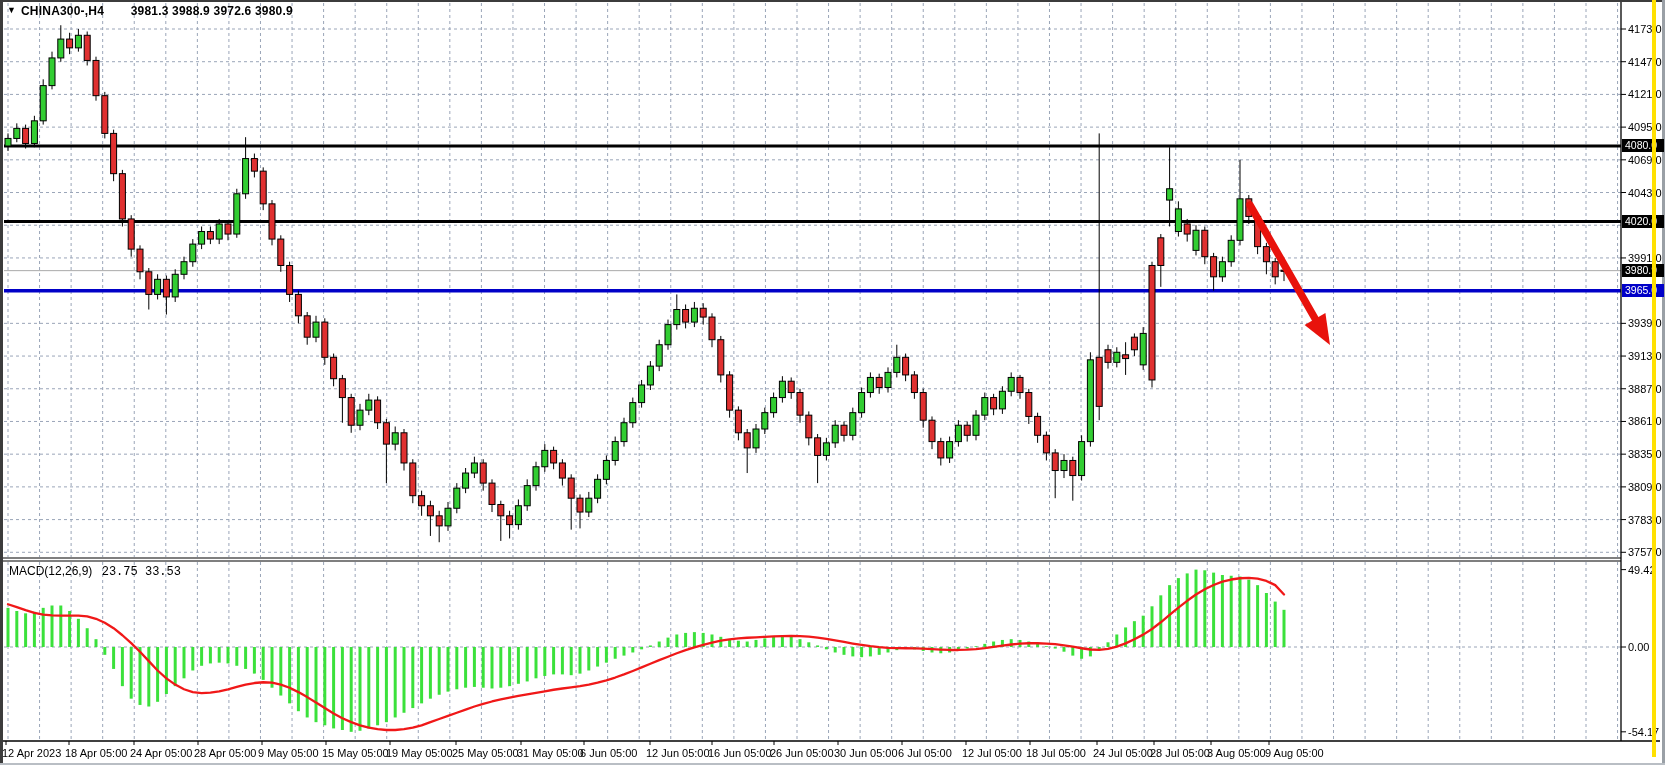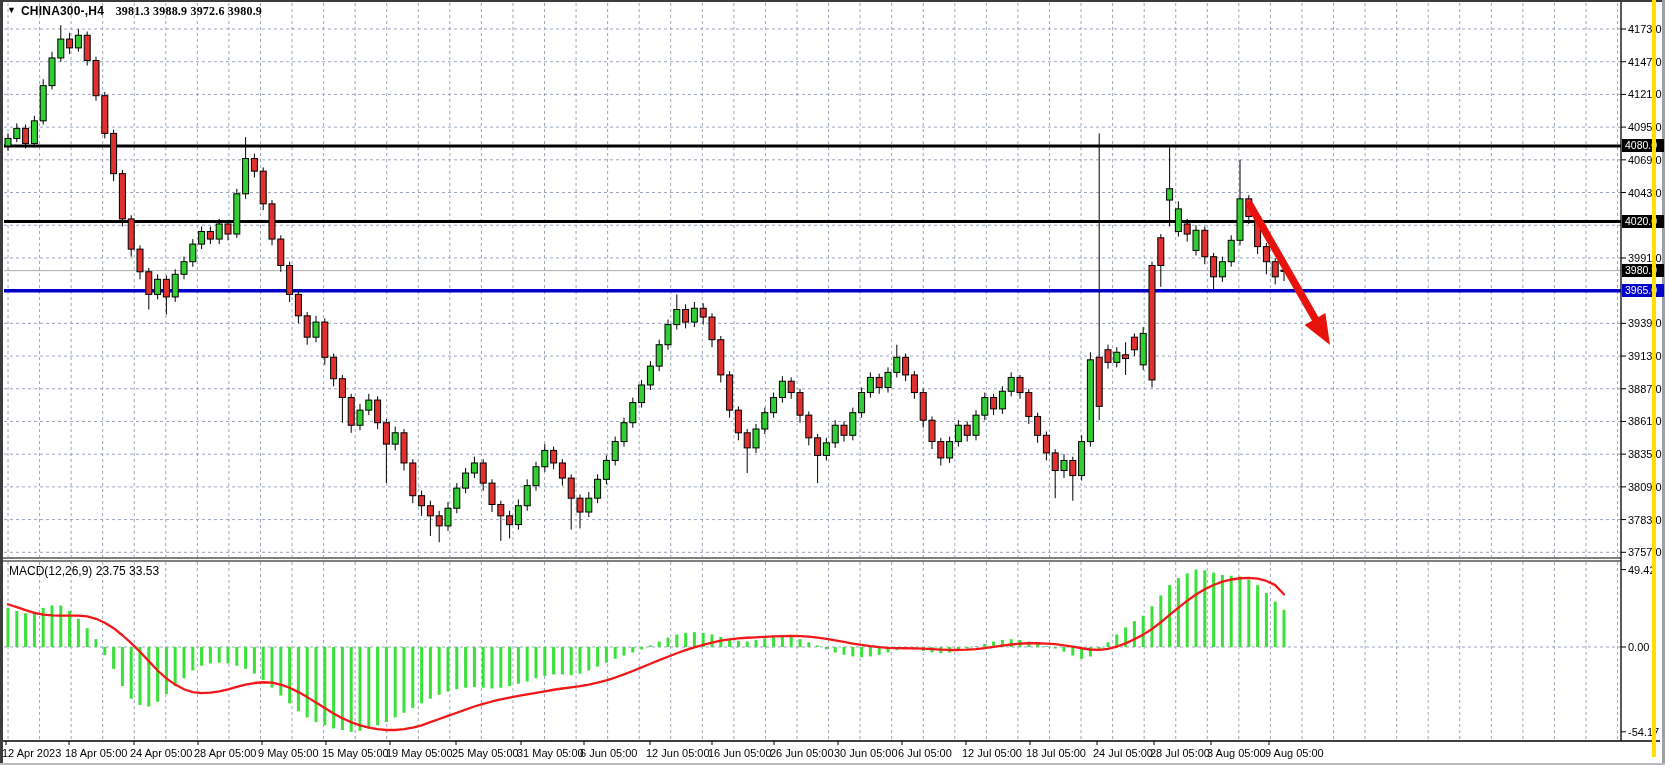--- a/index.html
+++ b/index.html
@@ -4,24 +4,24 @@
 <style>
   html,body{margin:0;padding:0;}
   body{
     width:1665px;height:765px;position:relative;overflow:hidden;background:#ffffff;
     font-family:"Liberation Sans", sans-serif;
   }
   #stage{position:absolute;inset:0;}
   svg{position:absolute;left:0;top:0;}
   .overlay{position:absolute;font-size:12px;color:#000;white-space:nowrap;}
   #chart-title{top:4px;left:21px;font-weight:700;letter-spacing:.2px;}
-  #chart-title .quotes{font-weight:700;margin-left:8px;font-family:Liberation Serif, serif;}
+  #chart-title .quotes{font-weight:700;margin-left:23px;}
   #dropdown-tri{top:5px;left:7px;font-size:9px;color:#000;}
   #macd-label{top:564px;left:9px;font-weight:400;}
-  #macd-label .vals{}
+  #macd-label .vals{margin-left:6px;font-family:Liberation Mono, monospace;}
   .price-badge{
     position:absolute;left:1622px;width:39px;height:13px;line-height:13px;
     color:#fff;font-size:10.5px;padding-left:3px;z-index:5;
   }
   .edge-left{position:absolute;left:0;top:0;width:3px;height:765px;background:#3c3c3c;}
   .edge-top{position:absolute;left:0;top:0;width:1665px;height:2px;background:#3c3c3c;}
   .edge-right{position:absolute;left:1662px;top:0;width:3px;height:765px;background:#9aa0a6;}
   .edge-bottom{position:absolute;left:0;top:763px;width:1665px;height:2px;background:#b9bec4;}
   .yellow-stripe{position:absolute;left:1652px;top:0;width:4px;height:757px;background:#ffe000;z-index:6;}
 </style>

